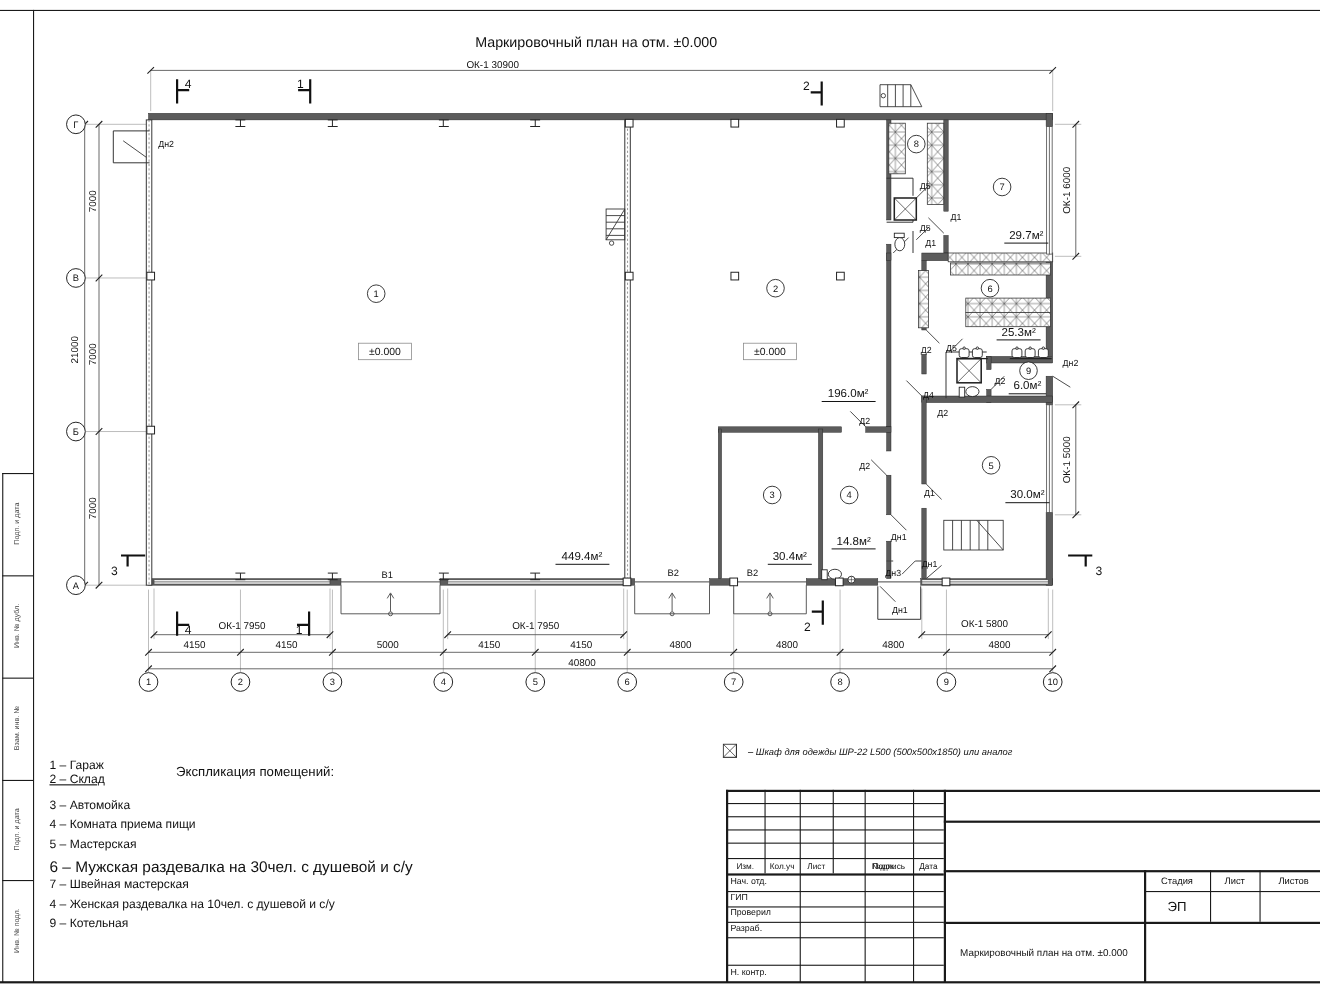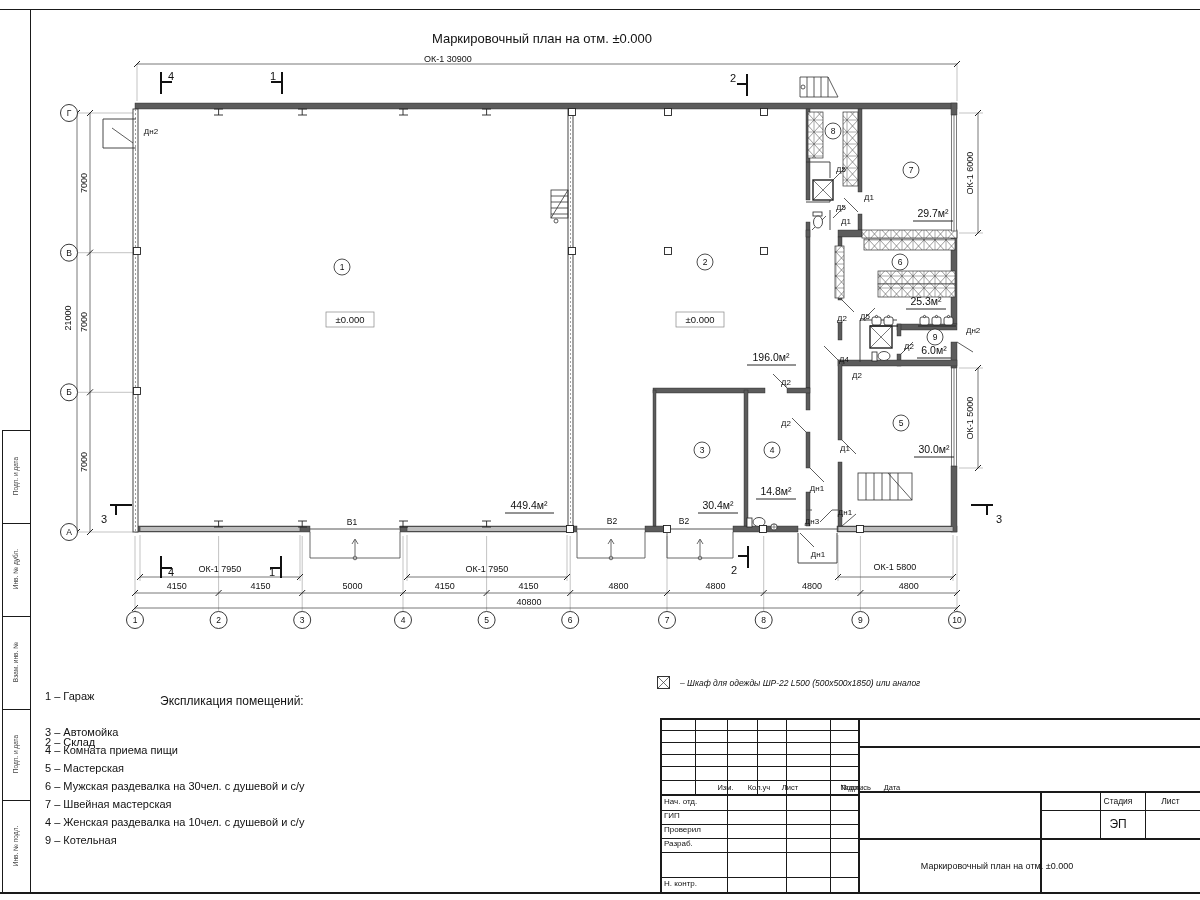--- a/index.html
+++ b/index.html
@@ -1,21 +1,21 @@
 <!DOCTYPE html>
 <html><head>
 <meta charset="utf-8">
 <style>
   html,body{margin:0;padding:0;background:#e8e8e8;}
   #sheet{position:relative;width:1200px;height:900px;background:#ffffff;overflow:hidden;
          font-family:"Liberation Sans",sans-serif;color:#111;}
   #plan-svg{position:absolute;left:0;top:0;}
   .hl,.vl{position:absolute;background:#1a1a1a;}
   .tl{position:absolute;color:#111;white-space:nowrap;}
-  .cell{position:absolute;display:flex;align-items:center;justify-content:center;text-align:center;padding-left:48px;}
+  .cell{position:absolute;display:flex;align-items:center;justify-content:center;text-align:center;}
   .stamp-box{position:absolute;transform:rotate(-90deg);font-size:6.5px;color:#444;
              text-align:center;width:90px;height:12px;line-height:12px;}
   svg text{font-family:"Liberation Sans",sans-serif;fill:#111;}.t8{font-size:8px}.t85{font-size:8.5px}.t9{font-size:9px}
   .t95{font-size:9.5px}.t105{font-size:10.5px}.t11{font-size:11px}.t13{font-size:13px}
   .mid{text-anchor:middle}
 </style>
 </head>
 <body>
 
 <div id="sheet">
@@ -400,25 +400,25 @@
     <text class="t11 mid" x="272" y="576">1</text>
     <text class="t11 mid" x="734" y="574">2</text>
     <text class="t11 mid" x="104" y="523">3</text>
     <text class="t11 mid" x="999" y="523">3</text>
   </g>
 </svg>
 
 <div>
   <div class="tl" style="left:160px;top:670px;font-size:12px;margin-top:24px;">Экспликация помещений:</div>
   <div class="tl" style="left:45px;top:690px;font-size:11px;">1 – Гараж</div>
-  <div class="tl" style="left:45px;top:736px;font-size:11px;">2 – Склад</div>
+  <div class="tl" style="left:45px;top:703px;font-size:11px;text-decoration:underline;">2 – Склад</div>
   <div class="tl" style="left:45px;top:726px;font-size:11px;">3 – Автомойка</div>
   <div class="tl" style="left:45px;top:744px;font-size:11px;">4 – Комната приема пищи</div>
   <div class="tl" style="left:45px;top:762px;font-size:11px;">5 – Мастерская</div>
-  <div class="tl" style="left:45px;top:780px;font-size:11px;">6 – Мужская раздевалка на 30чел. с душевой и с/у</div>
+  <div class="tl" style="left:45px;top:780px;font-size:14px;">6 – Мужская раздевалка на 30чел. с душевой и с/у</div>
   <div class="tl" style="left:45px;top:798px;font-size:11px;">7 – Швейная мастерская</div>
   <div class="tl" style="left:45px;top:816px;font-size:11px;">4 – Женская раздевалка на 10чел. с душевой и с/у</div>
   <div class="tl" style="left:45px;top:834px;font-size:11px;">9 – Котельная</div>
 </div>
 
 <div>
   <svg style="position:absolute;left:657px;top:676px;" width="13" height="13">
     <rect x="0.5" y="0.5" width="12" height="12" fill="#fff" stroke="#333"></rect>
     <path d="M0.5,0.5L12.5,12.5 M12.5,0.5L0.5,12.5" stroke="#333" stroke-width="0.7"></path>
   </svg>

